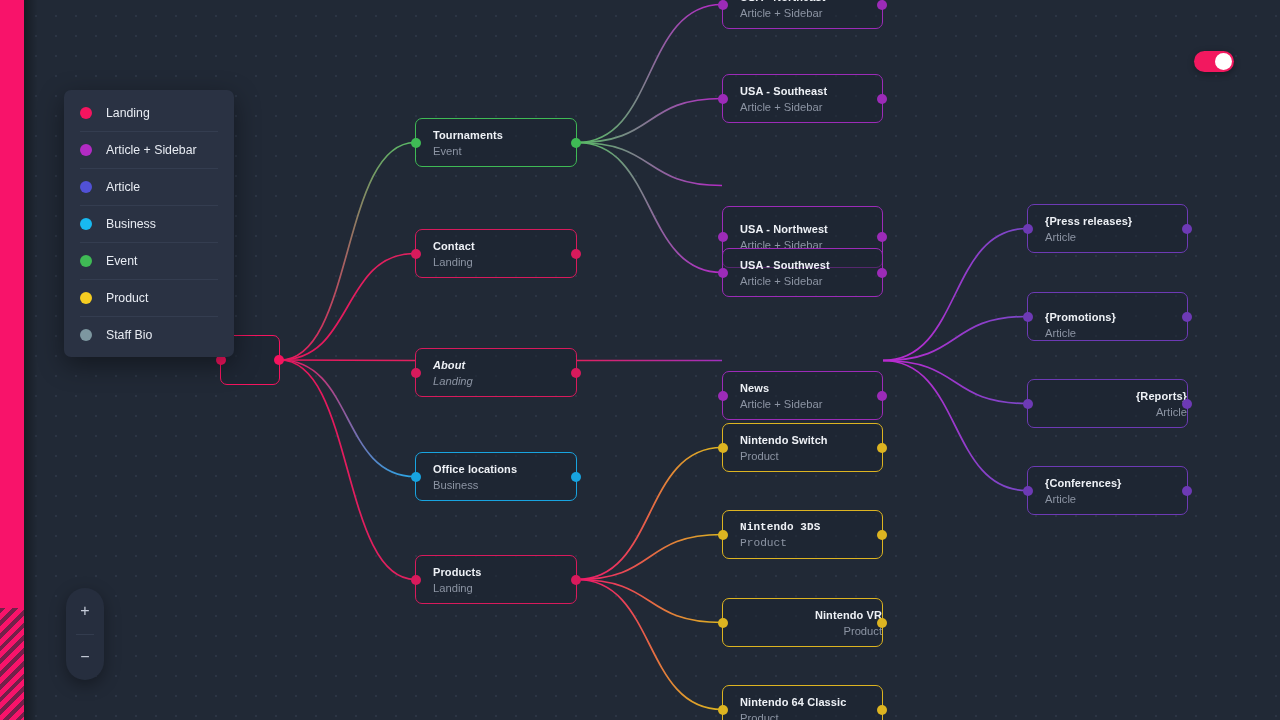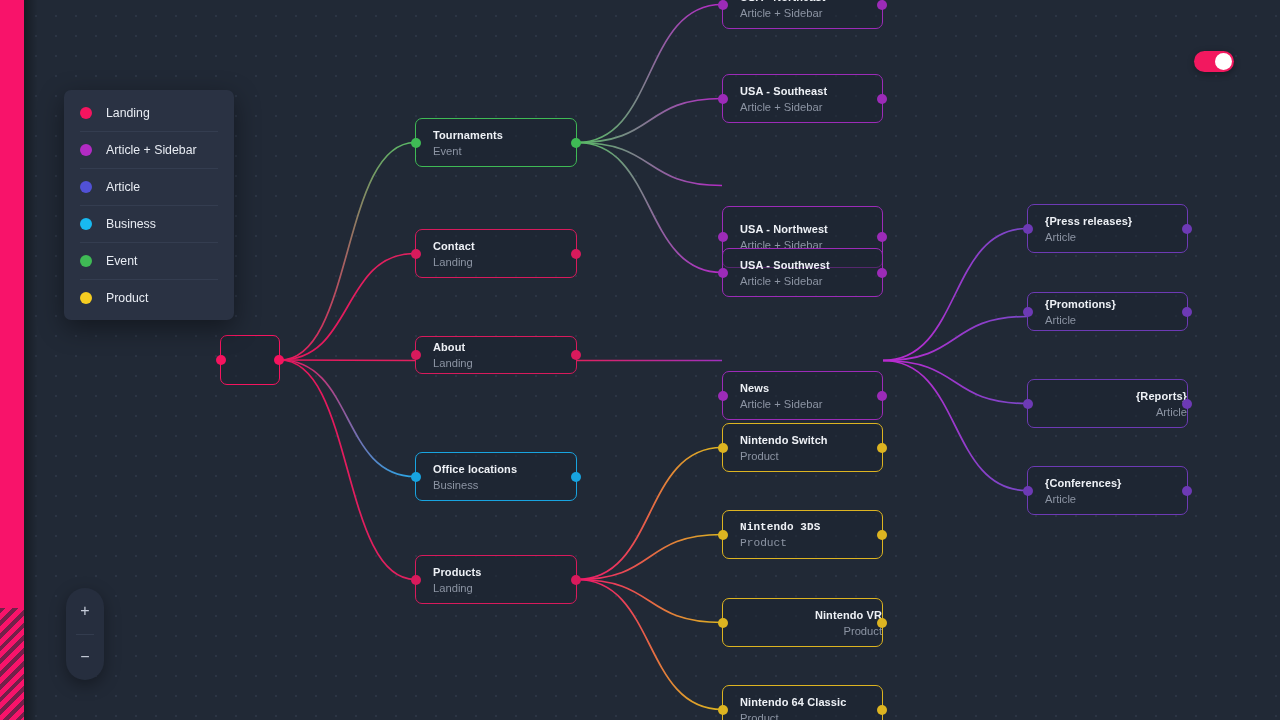--- a/index.html
+++ b/index.html
@@ -217,21 +217,21 @@
         <div class="s">Event</div>
         <span class="dot l" style="background: rgb(63, 186, 85);"></span>
         <span class="dot r" style="background: rgb(63, 186, 85);"></span>
       </div>
       <div class="node" style="left: 415px; top: 229px; width: 162px; height: 49px; border-color: rgb(216, 26, 92);">
         <div class="t">Contact</div>
         <div class="s">Landing</div>
         <span class="dot l" style="background: rgb(216, 26, 92);"></span>
         <span class="dot r" style="background: rgb(216, 26, 92);"></span>
       </div>
-      <div class="node" style="left: 415px; top: 336px; width: 162px; height: 38px; border-color: rgb(216, 26, 92);">
+      <div class="node" style="left: 415px; top: 348px; width: 162px; height: 49px; border-color: rgb(216, 26, 92); font-style: italic;">
         <div class="t">About</div>
         <div class="s">Landing</div>
         <span class="dot l" style="background: rgb(216, 26, 92);"></span>
         <span class="dot r" style="background: rgb(216, 26, 92);"></span>
       </div>
       <div class="node" style="left: 415px; top: 452px; width: 162px; height: 49px; border-color: rgb(24, 164, 224);">
         <div class="t">Office locations</div>
         <div class="s">Business</div>
         <span class="dot l" style="background: rgb(24, 164, 224);"></span>
         <span class="dot r" style="background: rgb(24, 164, 224);"></span>
@@ -295,21 +295,21 @@
         <div class="s">Product</div>
         <span class="dot l" style="background: rgb(221, 180, 33);"></span>
         <span class="dot r" style="background: rgb(221, 180, 33);"></span>
       </div>
       <div class="node" style="left: 1027px; top: 204px; width: 161px; height: 49px; border-color: rgb(109, 58, 181);">
         <div class="t">{Press releases}</div>
         <div class="s">Article</div>
         <span class="dot l" style="background: rgb(109, 58, 181);"></span>
         <span class="dot r" style="background: rgb(109, 58, 181);"></span>
       </div>
-      <div class="node" style="left: 1027px; top: 292px; width: 161px; height: 39px; border-color: rgb(109, 58, 181);">
+      <div class="node" style="left: 1027px; top: 292px; width: 161px; height: 49px; border-color: rgb(109, 58, 181); justify-content: flex-end;">
         <div class="t">{Promotions}</div>
         <div class="s">Article</div>
         <span class="dot l" style="background: rgb(109, 58, 181);"></span>
         <span class="dot r" style="background: rgb(109, 58, 181);"></span>
       </div>
       <div class="node" style="left: 1027px; top: 379px; width: 161px; height: 49px; border-color: rgb(109, 58, 181); align-items: flex-end;">
         <div class="t">{Reports}</div>
         <div class="s">Article</div>
         <span class="dot l" style="background: rgb(109, 58, 181);"></span>
         <span class="dot r" style="background: rgb(109, 58, 181);"></span>
@@ -340,20 +340,24 @@
         <span class="lb">Business</span>
       </div>
       <div class="leg">
         <span class="sw" style="background: rgb(63, 186, 85);"></span>
         <span class="lb">Event</span>
       </div>
       <div class="leg">
         <span class="sw" style="background: rgb(245, 205, 33);"></span>
         <span class="lb">Product</span>
       </div>
+      <div class="leg">
+        <span class="sw" style="background: rgb(125, 151, 160);"></span>
+        <span class="lb">Staff Bio</span>
+      </div>
     </div>
 
   <div id="zoomctl">
     <div class="zb">+</div>
     <div class="zb">−</div>
   </div>
 
   <div id="toggle">
     <div class="knob"></div>
   </div>

